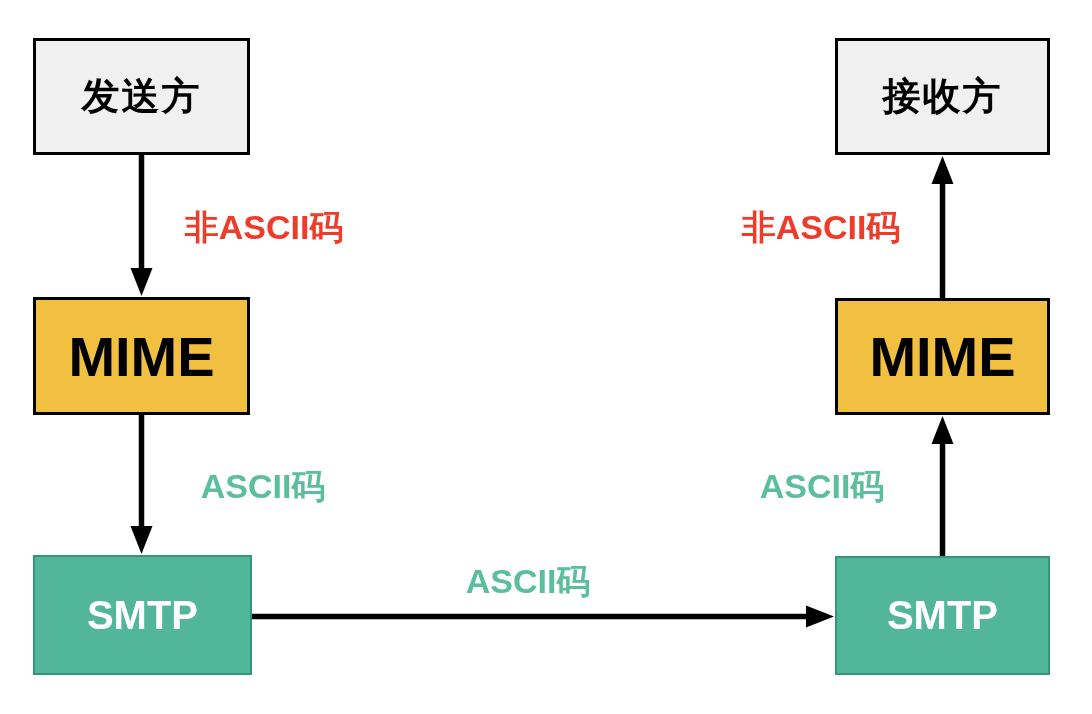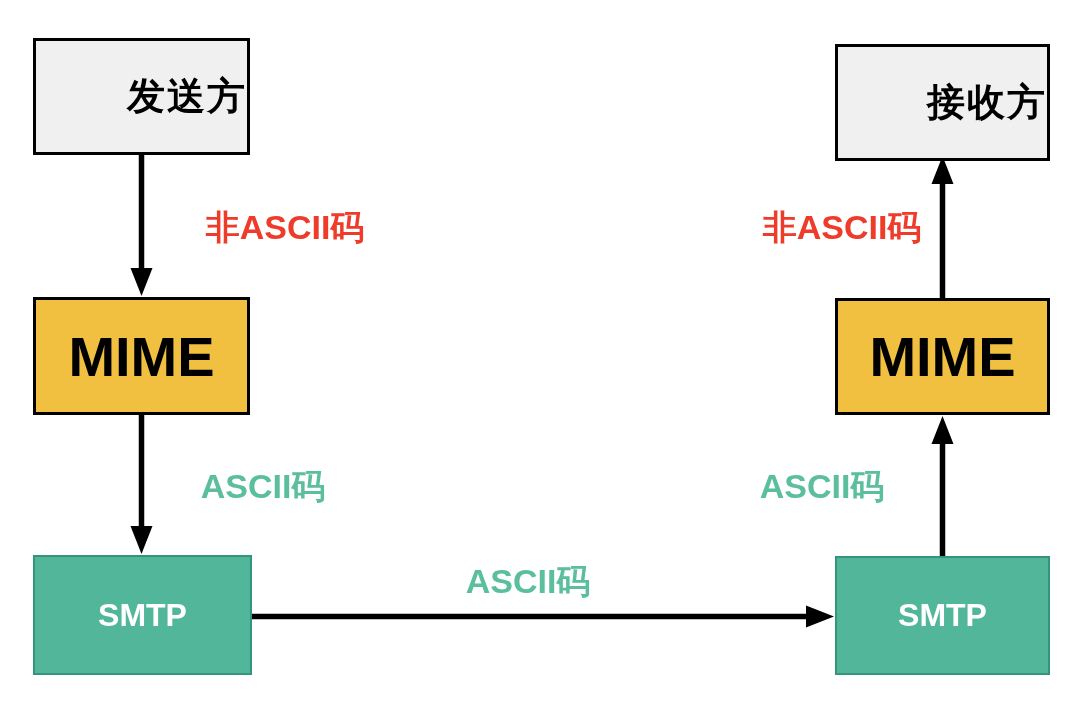--- a/index.html
+++ b/index.html
@@ -30,49 +30,48 @@
     box-sizing: border-box;
     z-index: 2;
     font-weight: bold;
   }
   .endpoint {
     background: var(--endpoint-fill, #f0f0f0);
     border: 3px solid var(--node-border, #000000);
     color: #000000;
     font-size: 38px;
     letter-spacing: 2px;
-    justify-content: flex-end;
   }
   .mime {
     background: var(--mime-fill, #f2c041);
     border: 3px solid var(--node-border, #000000);
     color: #000000;
     font-size: 56px;
   }
   .smtp {
     background: var(--smtp-fill, #52b69b);
     border: 2px solid var(--smtp-border, #35947c);
     color: #ffffff;
-    font-size: 32px;
+    font-size: 40px;
   }
   #node-sender   { left: 33px;  top: 38px;  width: 217px; height: 117px; }
-  #node-receiver { left: 835px; top: 44px;  width: 215px; height: 117px; }
+  #node-receiver { left: 835px; top: 38px;  width: 215px; height: 117px; }
   #node-mime-left  { left: 33px;  top: 297px; width: 217px; height: 118px; }
   #node-mime-right { left: 835px; top: 298px; width: 215px; height: 117px; }
   #node-smtp-left  { left: 33px;  top: 555px; width: 219px; height: 120px; }
   #node-smtp-right { left: 835px; top: 556px; width: 215px; height: 119px; }
   .edge-label {
     position: absolute;
     transform: translate(-50%, -50%);
     font-weight: bold;
     font-size: 34px;
     white-space: nowrap;
     z-index: 3;
   }
-  .edge-label.red   { color: var(--non-ascii-text, #ee3b2a); margin-left: 21px; }
+  .edge-label.red   { color: var(--non-ascii-text, #ee3b2a); }
   .edge-label.green { color: var(--ascii-text, #5bbe9d); }
   #label-non-ascii-left  { left: 264px; top: 228px; }
   #label-ascii-left      { left: 263px; top: 487px; }
   #label-ascii-middle    { left: 528px; top: 582px; }
   #label-non-ascii-right { left: 821px; top: 228px; }
   #label-ascii-right     { left: 822px; top: 487px; }
   .arrow-line {
     stroke: var(--arrow, #000000);
     stroke-width: 5.5;
   }

